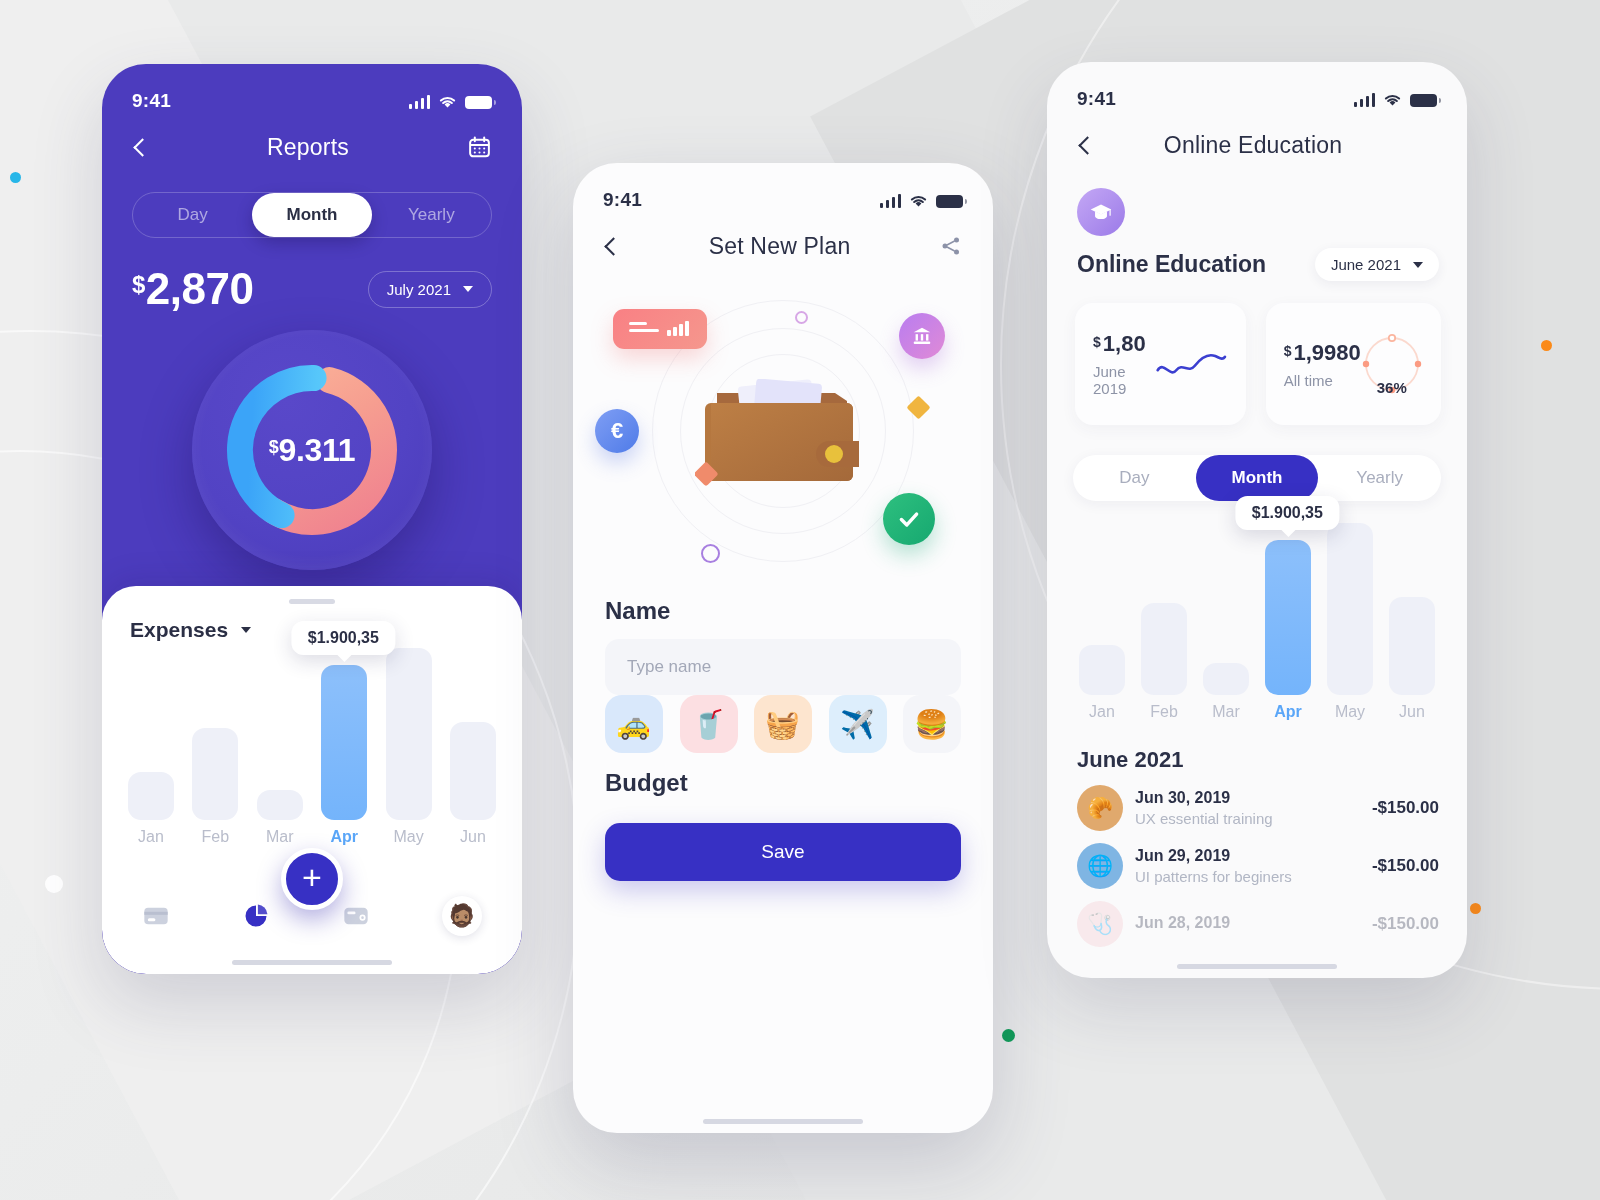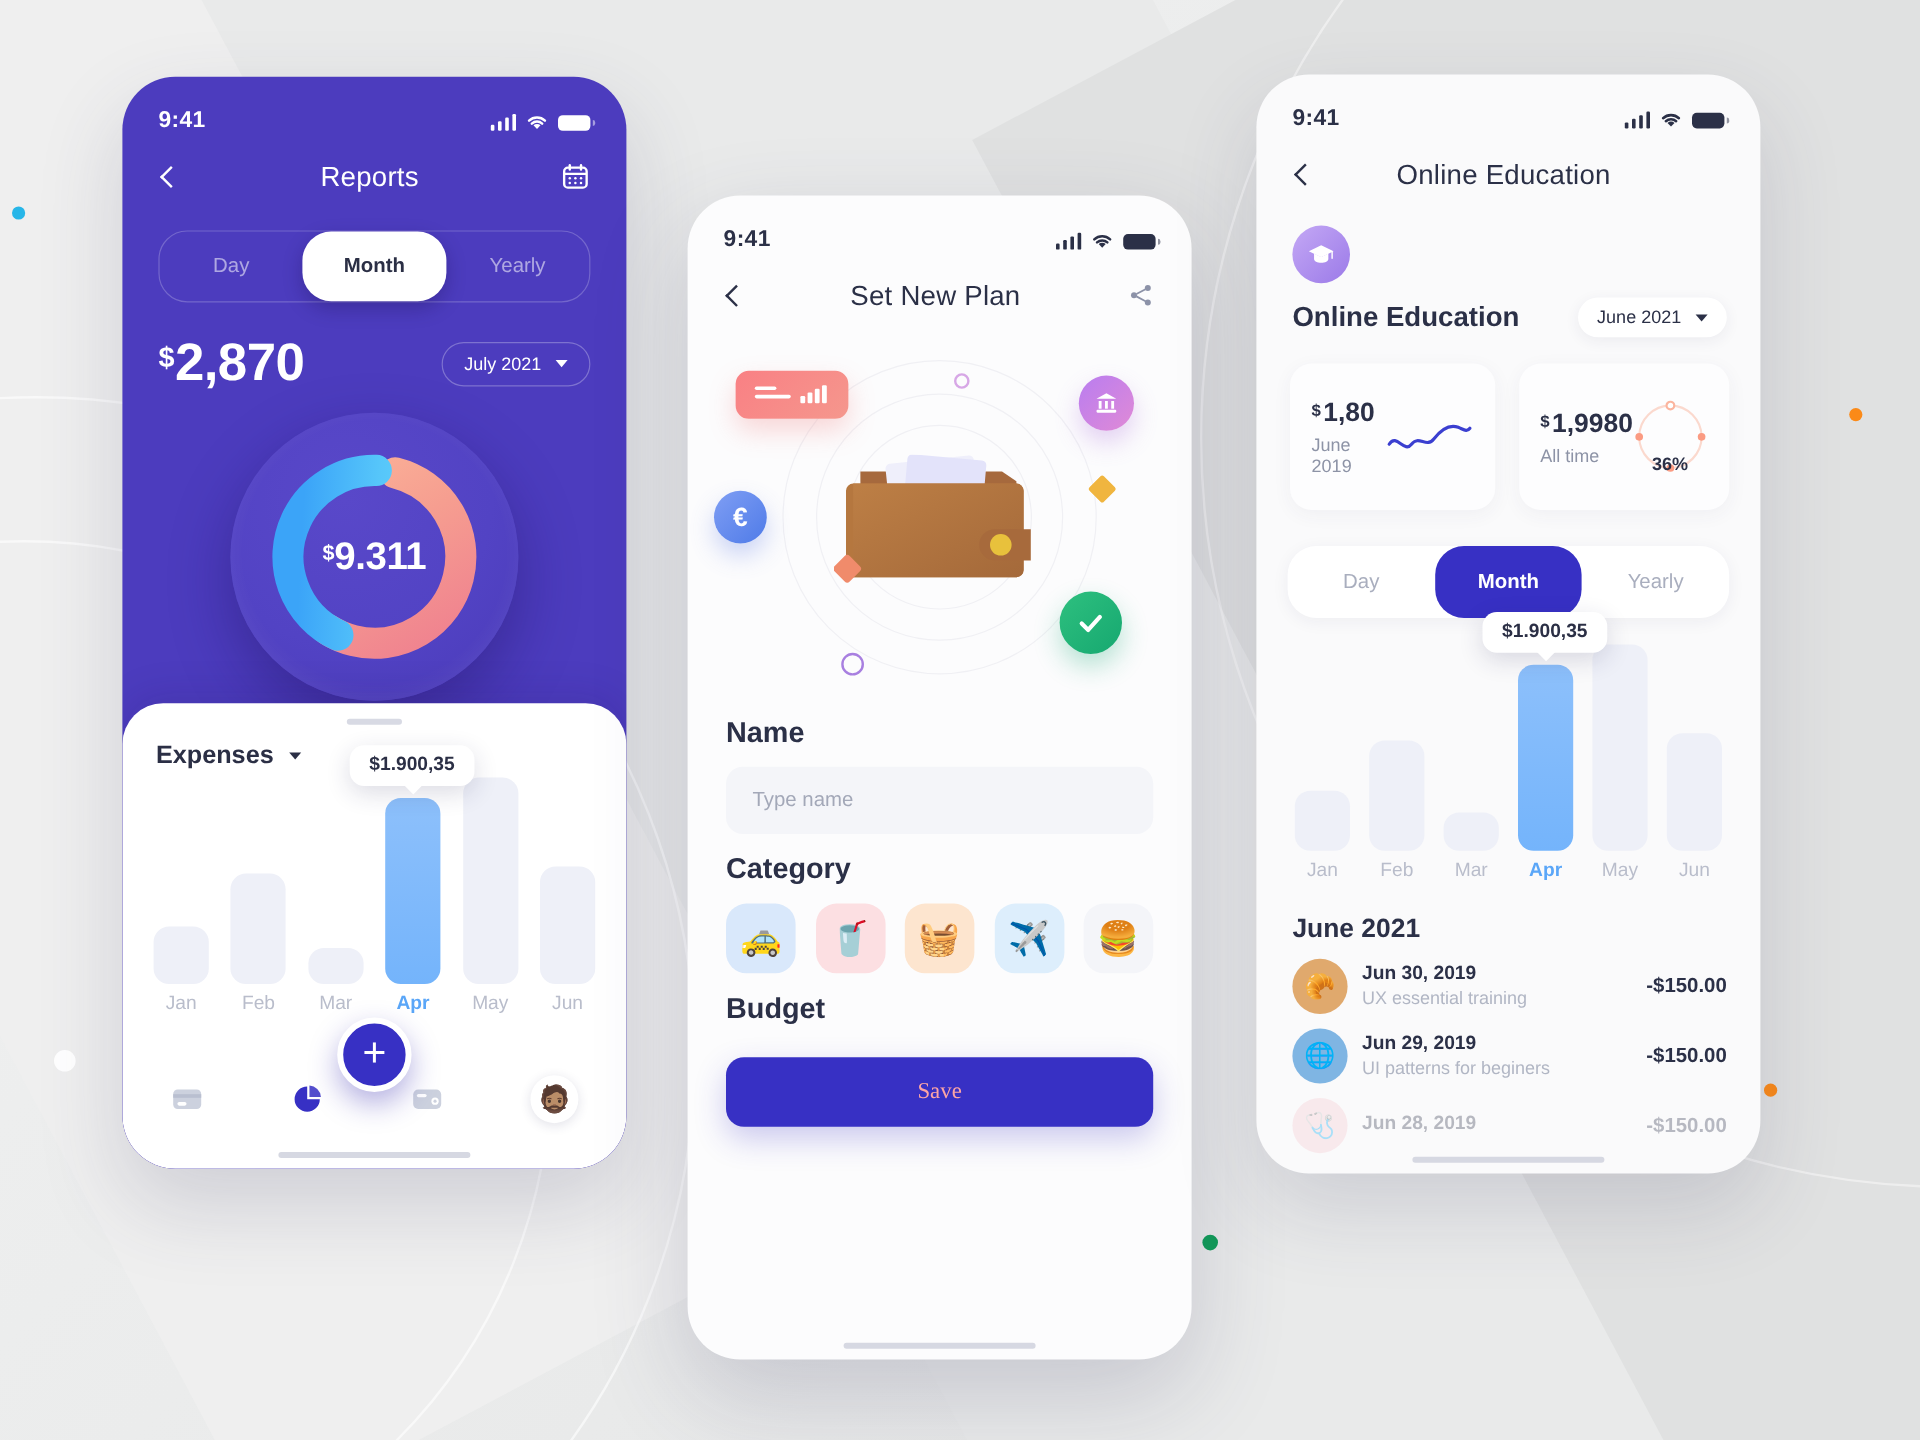--- a/index.html
+++ b/index.html
@@ -48,21 +48,21 @@
   .battery:after { content:""; position:absolute; right:-4px; top:4px; width:2.5px; height:5px;
     border-radius:0 2px 2px 0; background:currentColor; opacity:.5; }
 
   .navbar { display:flex; align-items:center; justify-content:space-between;
     padding:0 30px; height:62px; }
   .nav-title { font-size:23px; font-weight:500; letter-spacing:.2px; }
   .chev-left { width:13px; height:13px; border-left:2.6px solid currentColor;
     border-bottom:2.6px solid currentColor; transform:rotate(45deg); display:block; margin-left:4px; }
 
   
-  .segment { display:flex; align-items:center; margin:14px 30px 0 30px; height:60px;
+  .segment { display:flex; align-items:center; margin:14px 30px 0 30px; height:46px;
     border-radius:24px; position:relative; }
   .seg-item { flex:1; display:flex; align-items:center; justify-content:center;
     font-size:17px; height:100%; border-radius:24px; }
 
   
   .p1 { color:#fff; }
   .p1 .segment { border:1.6px solid rgba(255,255,255,.22); }
   .p1 .seg-item { color:rgba(255,255,255,.55); }
   .p1 .seg-item.active { background:#fff; color:#2b2f45; font-weight:bold;
     box-shadow:0 6px 16px rgba(20,10,70,.28); }
@@ -130,22 +130,22 @@
   .f-input { height:56px; border-radius:14px; background:#f4f5f9; display:flex;
     align-items:center; padding:0 22px; font-size:17px; color:#a3a8b8; }
   .cats { display:flex; justify-content:space-between; }
   .cat { width:58px; height:58px; border-radius:17px; display:flex; align-items:center;
     justify-content:center; font-size:28px; }
   .budget-row { display:flex; gap:14px; align-items:center; }
   .budget-row .f-input { flex:1; }
   .calc-btn { width:60px; height:56px; border-radius:14px; background:#f4f5f9;
     display:flex; align-items:center; justify-content:center; }
   .save-btn { margin:26px 32px 0 32px; height:58px; border-radius:15px; background:#3730c4;
-    color:#fca5a5; font-size:19px; display:flex; align-items:center; justify-content:center;
-    box-shadow:0 10px 26px rgba(55,48,196,.25);font-family:Liberation Serif, serif; }
+    color:#ffffff; font-size:19px; display:flex; align-items:center; justify-content:center;
+    box-shadow:0 10px 26px rgba(55,48,196,.25); }
 
   
   .p3 { color:#2b3047; }
   .cap-icon { width:48px; height:48px; border-radius:50%; margin:12px 0 0 30px;
     background:linear-gradient(135deg,#c4a8f5 0%,#9b7ae8 100%);
     display:flex; align-items:center; justify-content:center; }
   .title-row { display:flex; align-items:center; justify-content:space-between;
     padding:12px 28px 0 30px; }
   .p3-title { font-size:23px; font-weight:bold; }
   .white-pill { display:flex; align-items:center; gap:12px; background:#fff; border-radius:18px;
@@ -435,21 +435,20 @@
       <div class="dot" style="left:128px; bottom:18px; width:19px; height:19px; border:2px solid #a87fe0; background:transparent;"></div>
       <div style="position:absolute; right:66px; top:118px; width:17px; height:17px; background:#f0b53f; transform:rotate(45deg); border-radius:2px;"></div>
     </div>
 
     <div class="form">
       <div class="f-label">Name</div>
       <div class="f-input">
         <span>Type name</span>
       </div>
 
-      <div class="f-label">Category</div>
       <div class="cats" id="p2-cats">
           <div class="cat" style="background: rgb(217, 232, 251);">
             <span>🚕</span>
           </div>
           <div class="cat" style="background: rgb(252, 223, 226);">
             <span>🥤</span>
           </div>
           <div class="cat" style="background: rgb(253, 229, 207);">
             <span>🧺</span>
           </div>

